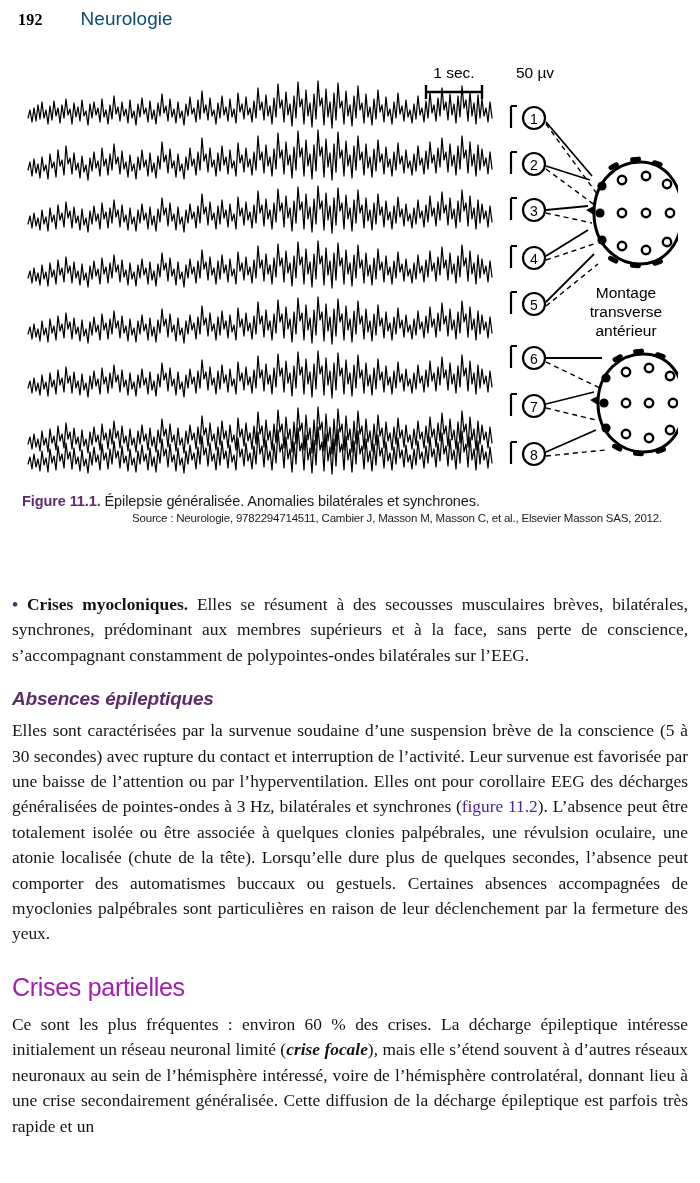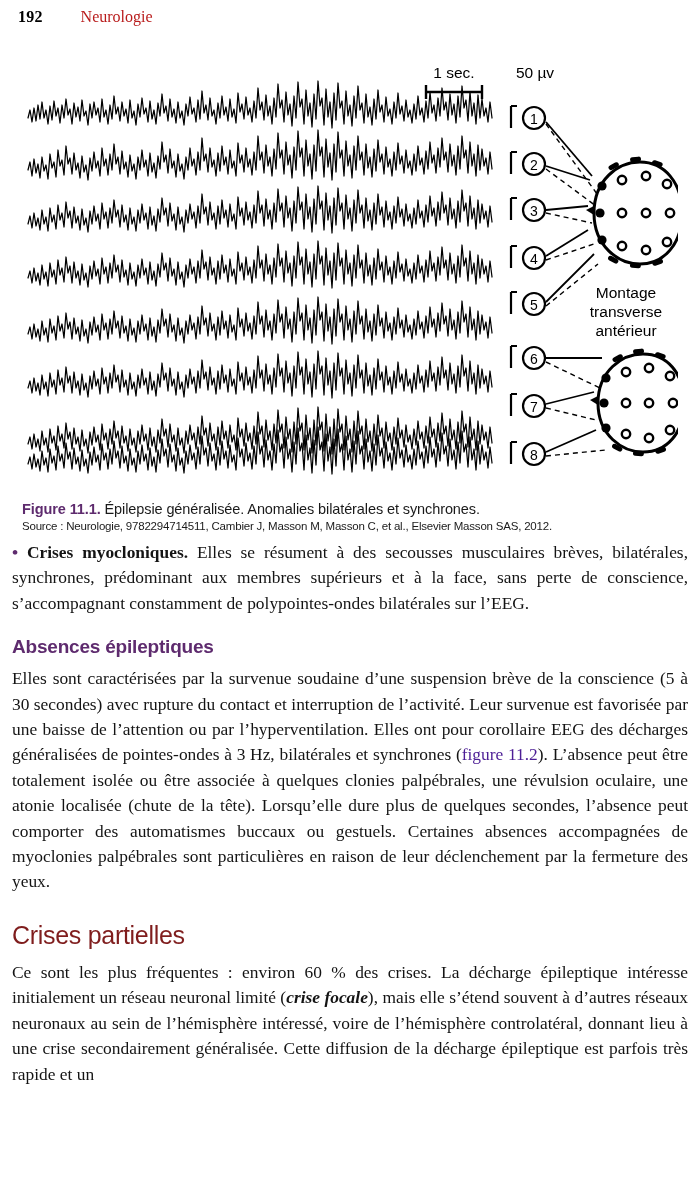--- a/index.html
+++ b/index.html
@@ -28,69 +28,70 @@
   }
   .folio {
     font-family: "Liberation Serif", serif;
     font-weight: bold;
     font-size: 16px;
     color: #000;
     letter-spacing: 0.2px;
   }
   .head-title {
     margin-left: 38px;
-    font-family: Liberation Serif, serif;
-    font-size: 16px;
-    color: #b91c1c;
+    font-family: Liberation Sans, sans-serif;
+    font-size: 19px;
+    color: #0c4a6e;
   }
 
   
   .figure-block {
     position: absolute;
     top: 58px;
     left: 22px;
     width: 656px;
   }
   .figure-canvas {
     width: 656px;
     height: 420px;
     position: relative;
     background: #5eead4;
   }
   .figure-canvas svg {
     display: block;
   }
 
   .caption {
-    margin-top: 22px;
+    margin-top: 14px;
     width: 640px;
   }
   .caption-line1 {
     font-family: "Liberation Sans", sans-serif;
     font-size: 14.5px;
     line-height: 1.25;
     color: #1a1a1a;
     letter-spacing: -0.1px;
   }
   .caption-line1 .fig-label {
     font-weight: bold;
     color: #5e2b6e;
   }
   .caption-src {
     margin-top: 2px;
     font-family: "Liberation Sans", sans-serif;
     font-size: 11.5px;
     color: #1a1a1a;
     letter-spacing: -0.2px;
+    text-align: right;
   }
 
   
   .body-col {
     position: absolute;
-    top: 540px;
+    top: 592px;
     left: 12px;
     width: 676px;
   }
   p.para {
     margin: 0;
     font-family: "Liberation Serif", serif;
     font-size: 17.4px;
     line-height: 25.4px;
     text-align: justify;
     color: #141414;
@@ -110,31 +111,32 @@
     font-style: italic;
     font-weight: bold;
   }
   .xref {
     color: #4c1d95;
   }
 
   h3.sub-head {
     margin: 20px 0 8px 0;
     font-family: "Liberation Sans", sans-serif;
+    font-style: italic;
     font-weight: bold;
     font-size: 19px;
     color: #5e2b6e;
     letter-spacing: -0.2px;
   }
   h2.main-head {
     margin: 26px 0 10px 0;
     font-family: "Liberation Sans", sans-serif;
     font-weight: normal;
     font-size: 25px;
-    color: #7f1d1d;
+    color: #a21caf;
     letter-spacing: -0.3px;
   }
 </style>
 </head>
 <body>
 
 <div class="running-head">
   <span class="folio">192</span>
   <span class="head-title">Neurologie</span>
 </div>

